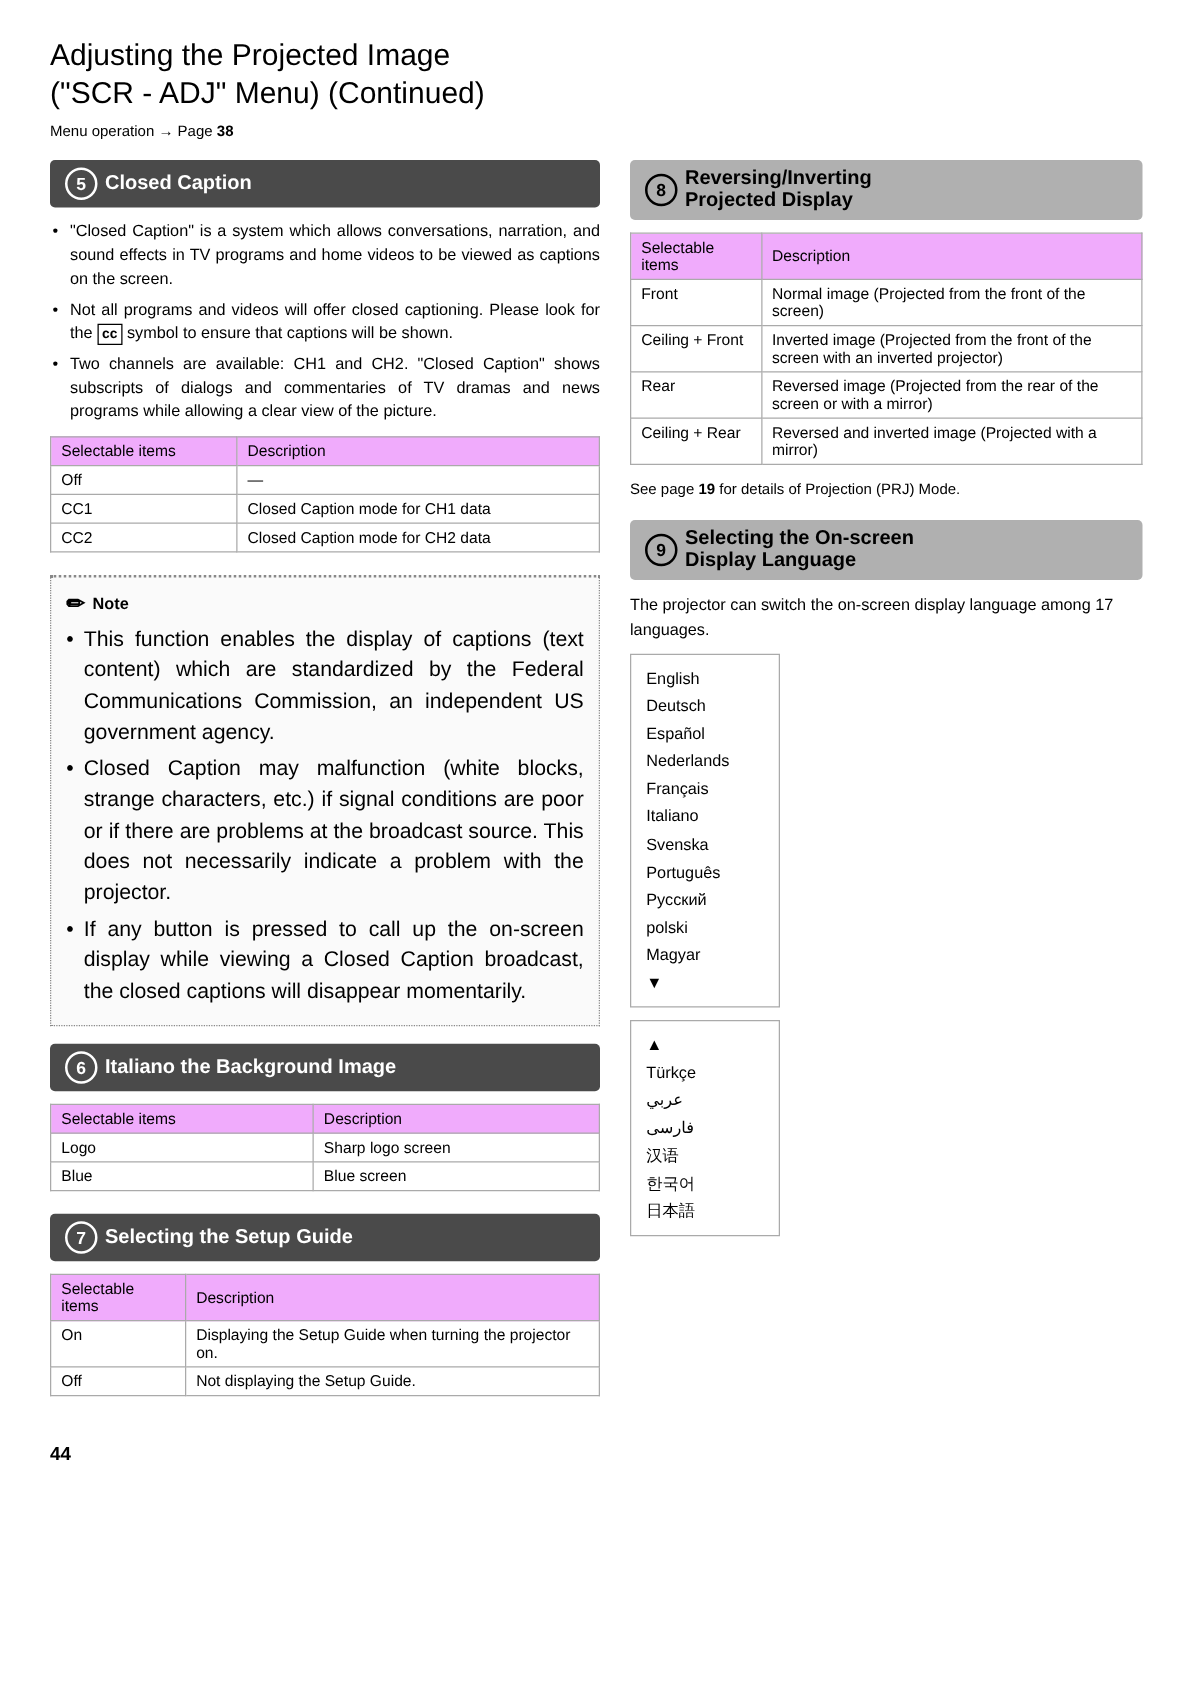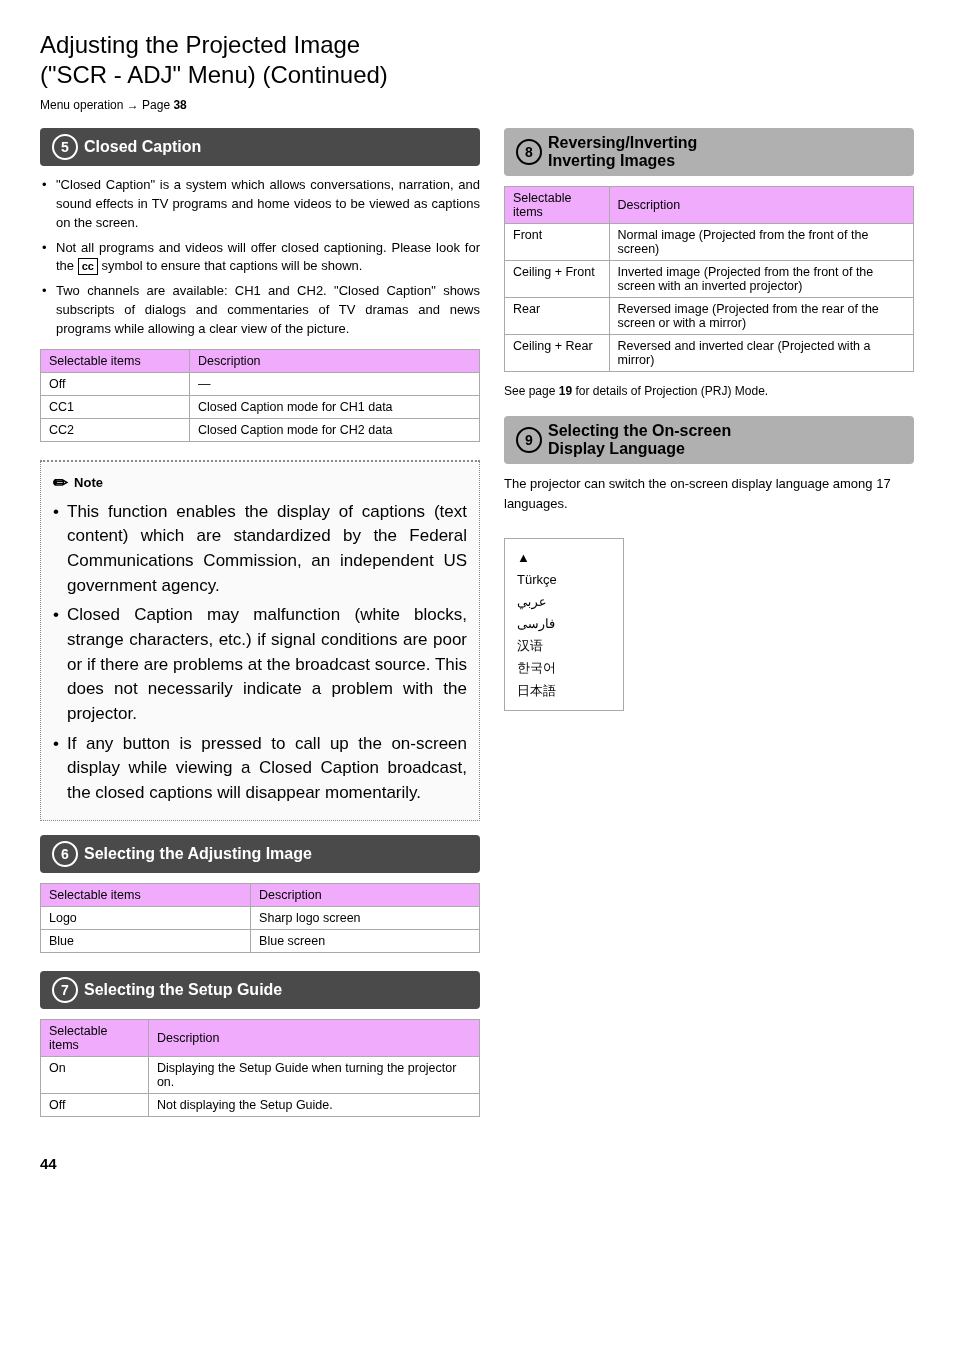--- a/index.html
+++ b/index.html
@@ -280,21 +280,21 @@
       <ul class="note-bullets">
         <li>This function enables the display of captions (text content) which are standardized by the Federal Communications Commission, an independent US government agency.</li>
         <li>Closed Caption may malfunction (white blocks, strange characters, etc.) if signal conditions are poor or if there are problems at the broadcast source. This does not necessarily indicate a problem with the projector.</li>
         <li>If any button is pressed to call up the on-screen display while viewing a Closed Caption broadcast, the closed captions will disappear momentarily.</li>
       </ul>
     </div>
 
     <div class="section-block">
       <div class="section-header">
         <span class="num">6</span>
-        <span>Selecting the Adjusting Image</span>
+        <span>Italiano the Background Image</span>
       </div>
 
       <table class="data-table">
         <thead>
           <tr>
             <th>Selectable items</th>
             <th>Description</th>
           </tr>
         </thead>
         <tbody>
@@ -338,21 +338,21 @@
 
   </div>
 
   <div class="col-right">
 
     <div class="section-block">
       <div class="section-header-light">
         <span class="num">8</span>
         <span>
           <span>Reversing/Inverting</span><br>
-          <span>Inverting Images</span>
+          <span>Projected Display</span>
         </span>
       </div>
 
       <table class="data-table">
         <thead>
           <tr>
             <th>Selectable items</th>
             <th>Description</th>
           </tr>
         </thead>
@@ -364,21 +364,21 @@
           <tr>
             <td>Ceiling + Front</td>
             <td>Inverted image (Projected from the front of the screen with an inverted projector)</td>
           </tr>
           <tr>
             <td>Rear</td>
             <td>Reversed image (Projected from the rear of the screen or with a mirror)</td>
           </tr>
           <tr>
             <td>Ceiling + Rear</td>
-            <td>Reversed and inverted clear (Projected with a mirror)</td>
+            <td>Reversed and inverted image (Projected with a mirror)</td>
           </tr>
         </tbody>
       </table>
 
       <div class="see-page">
         <span>See page</span>
         <strong><span>19</span></strong>
         <span> for details of Projection (PRJ) Mode.</span>
       </div>
     </div>
@@ -387,20 +387,34 @@
       <div class="section-header-light">
         <span class="num">9</span>
         <span>
           <span>Selecting the On-screen</span><br>
           <span>Display Language</span>
         </span>
       </div>
 
       <p style="margin-bottom: 10px; line-height: 1.5;">The projector can switch the on-screen display language among 17 languages.</p>
 
+      <div class="lang-box">
+        <div>English</div>
+        <div>Deutsch</div>
+        <div>Español</div>
+        <div>Nederlands</div>
+        <div>Français</div>
+        <div>Italiano</div>
+        <div>Svenska</div>
+        <div>Português</div>
+        <div>Русский</div>
+        <div>polski</div>
+        <div>Magyar</div>
+        <div>▼</div>
+      </div>
 
       <br>
 
       <div class="lang-box">
         <div>▲</div>
         <div>Türkçe</div>
         <div>عربي</div>
         <div>فارسى</div>
         <div>汉语</div>
         <div>한국어</div>

